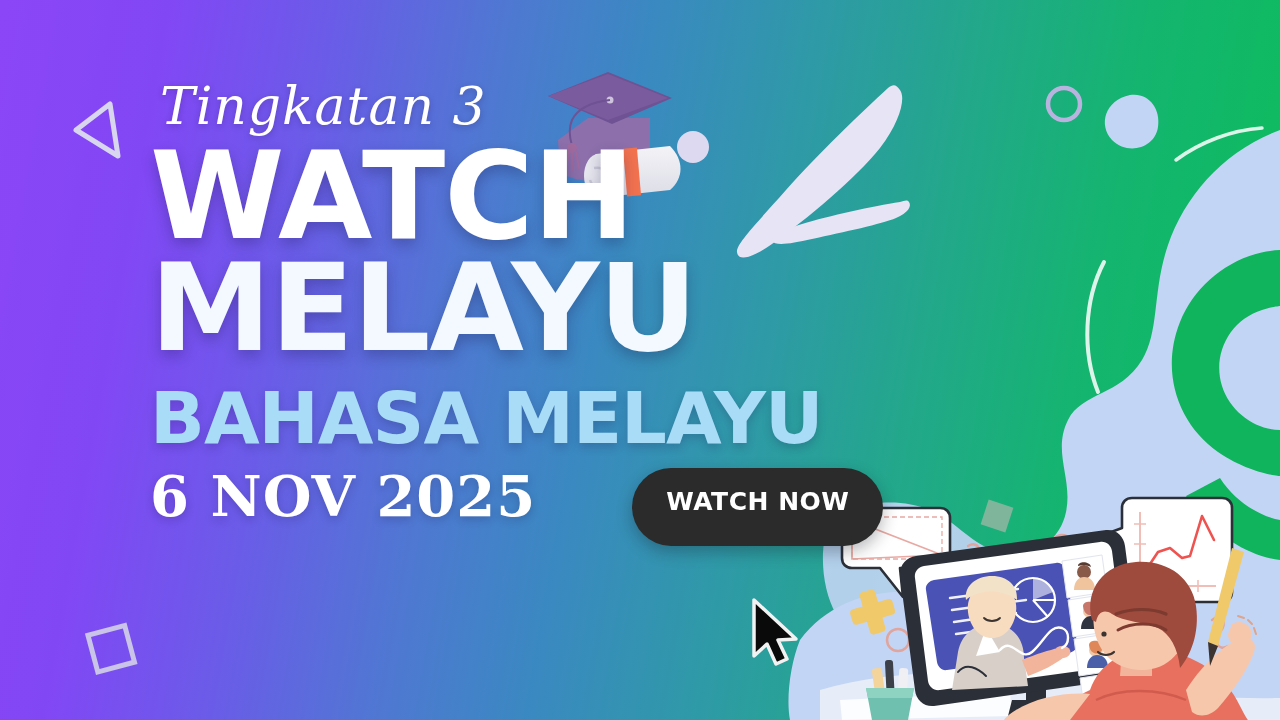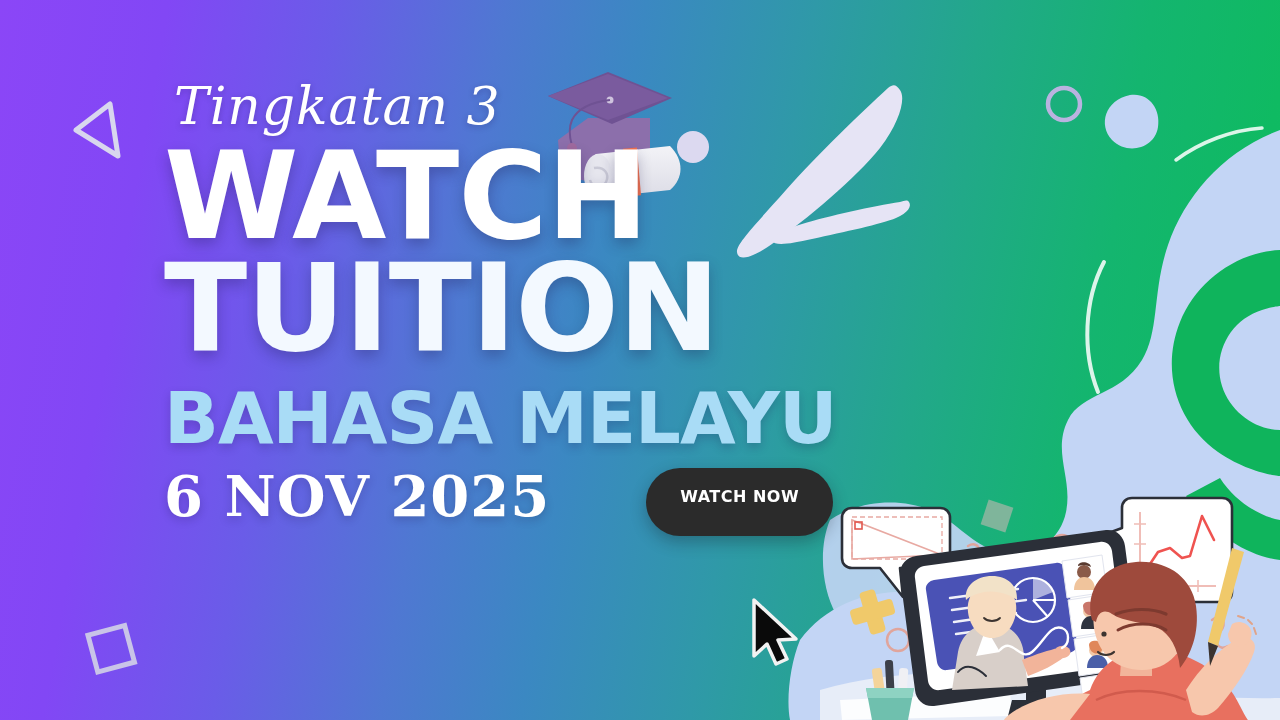--- a/index.html
+++ b/index.html
@@ -19,21 +19,21 @@
       #22a88a 70%,
       #14b56f 82%,
       #0fba62 92%,
       #12bd63 100%);
   }
 
   
   .bg-svg{position:absolute;inset:0;width:1280px;height:720px;}
 
   
-  .text-block{position:absolute;left:164px;top:80px;width:760px;}
+  .text-block{position:absolute;left:150px;top:80px;width:760px;}
 
   .eyebrow{
     font-family:"DejaVu Serif","Liberation Serif",serif;
     font-style:italic;
     font-size:52px;
     line-height:1;
     color:#ffffff;
     letter-spacing:1px;
     text-shadow:0 2px 6px rgba(40,20,90,.28);
     margin:0 0 8px 10px;
@@ -75,21 +75,21 @@
     white-space:nowrap;
   }
 
   .cta{
     position:relative;
     display:inline-flex;align-items:center;justify-content:center;
     background:#2b2b2b;
     color:#ffffff;
     font-family:"DejaVu Sans","Liberation Sans",sans-serif;
     font-weight:bold;
-    font-size:16px;
+    font-size:25px;
     letter-spacing:.5px;
     padding:19px 34px 30px 34px;
     border:none;
     border-radius:40px;
     box-shadow:0 6px 16px rgba(20,20,30,.30);
     cursor:pointer;
     white-space:nowrap;
   }
 
   .cursor{position:absolute;left:748px;top:598px;width:62px;height:72px;pointer-events:none;}
@@ -334,21 +334,21 @@
       </g>
     </g>
   </svg>
 
   <div class="text-block">
 
     <p class="eyebrow">Tingkatan 3</p>
 
     <h1 class="headline">
       <span class="l1">WATCH</span>
-      <span class="l2">TUITION</span>
+      <span class="l2">MELAYU</span>
     </h1>
 
     <p class="subject">BAHASA MELAYU</p>
 
     <div class="daterow">
       <span class="date">6 NOV 2025</span>
       <button class="cta">WATCH NOW</button>
     </div>
   </div>
 

